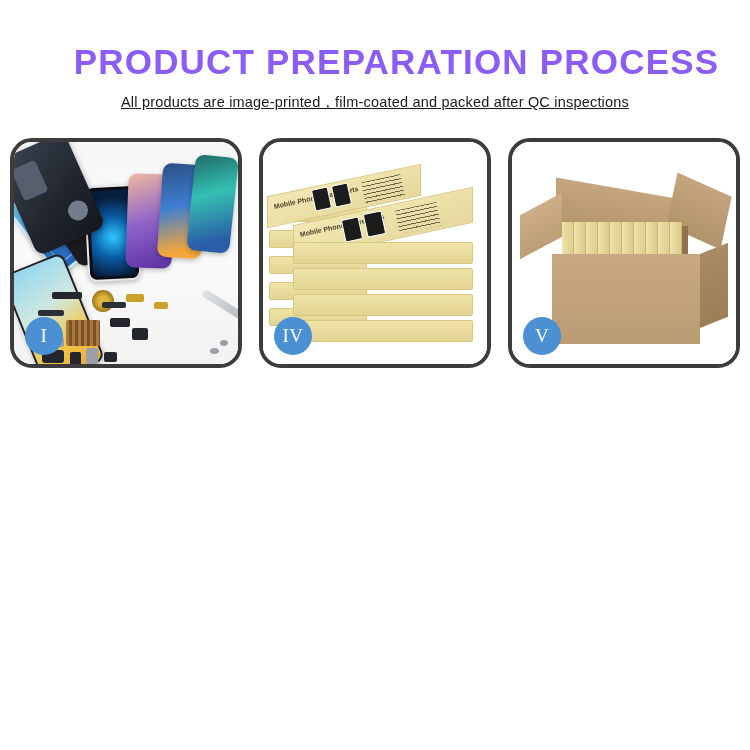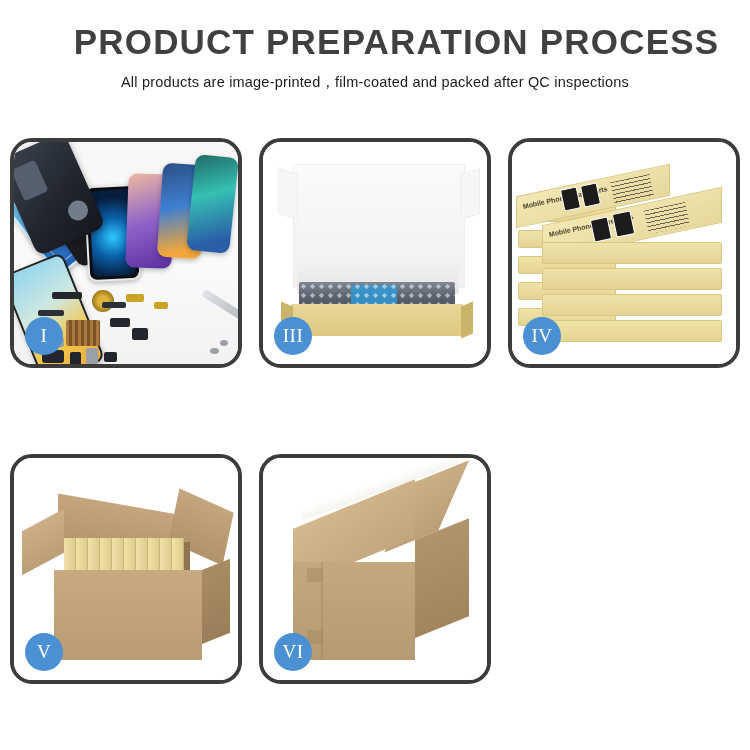--- a/index.html
+++ b/index.html
@@ -6,26 +6,27 @@
   body{
     width:750px;height:750px;background:#ffffff;
     font-family:"Liberation Sans",sans-serif;
     overflow:hidden;position:relative;
   }
   .page{position:relative;width:750px;height:750px;}
 
   
   .header{position:absolute;left:0;top:0;width:750px;text-align:center;}
   .title{
-    font-size:35px;font-weight:700;color:#404040;letter-spacing:1.2px;
-    margin-top:24px;line-height:1;white-space:nowrap;padding-left:43px;
+    font-size:35px;font-weight:700;color:#8b5cf6;letter-spacing:1.2px;
+    margin-top:44px;line-height:1;white-space:nowrap;padding-left:43px;
   }
   .subtitle{
     font-size:14.5px;color:#1b1b1b;margin-top:14px;letter-spacing:.2px;
     white-space:nowrap;
+    text-decoration:underline;
   }
 
   
   .grid{
     position:absolute;left:10px;top:138px;
     width:730px;height:546px;
     display:grid;
     grid-template-columns:repeat(3,232px);
     grid-template-rows:repeat(2,230px);
     column-gap:17px;row-gap:86px;
@@ -214,29 +215,20 @@
         <div class="flex-strip" style="left:24px;top:168px;width:26px;height:6px;"></div>
         <div class="flex-strip" style="left:88px;top:160px;width:24px;height:6px;"></div>
         <div class="tweezer"></div>
         <div class="chip silver" style="left:196px;top:206px;width:9px;height:6px;border-radius:50%;"></div>
         <div class="chip silver" style="left:206px;top:198px;width:8px;height:6px;border-radius:50%;"></div>
       </div>
       <div class="badge">I</div>
     </div>
 
 
-    <div class="panel">
-      <div class="stage p3">
-        <div class="mailer-lid"></div>
-        <div class="mailer-foam"></div>
-        <div class="mailer-content"></div>
-        <div class="mailer-base"></div>
-      </div>
-      <div class="badge">III</div>
-    </div>
 
     <div class="panel">
       <div class="stage p4">
         <div class="kbox" style="left:6px;top:62px;width:96px;height:16px;"></div>
         <div class="kbox" style="left:6px;top:88px;width:96px;height:16px;"></div>
         <div class="kbox" style="left:6px;top:114px;width:96px;height:16px;"></div>
         <div class="kbox" style="left:6px;top:140px;width:96px;height:16px;"></div>
         <div class="kbox" style="left:6px;top:166px;width:96px;height:16px;"></div>
 
         <div class="ktop" style="left:4px;top:38px;width:152px;height:30px;transform:skewY(-12deg);"></div>
@@ -276,28 +268,15 @@
           <div class="cv-item" style="left:84px;"></div>
           <div class="cv-item" style="left:96px;"></div>
           <div class="cv-item" style="left:108px;"></div>
         </div>
         <div class="cv-body"></div>
         <div class="cv-right"></div>
       </div>
       <div class="badge">V</div>
     </div>
 
-    <div class="panel">
-      <div class="stage p6">
-        <div class="sb-topright"></div>
-        <div class="sb-top"></div>
-        <div class="sb-tape"></div>
-        <div class="sb-rightface"></div>
-        <div class="sb-front"></div>
-        <div class="sb-seam" style="left:58px;top:104px;width:2px;height:98px;opacity:.5;"></div>
-        <div class="sb-seam" style="left:44px;top:110px;width:16px;height:14px;opacity:.45;"></div>
-        <div class="sb-seam" style="left:44px;top:172px;width:16px;height:14px;opacity:.45;"></div>
-      </div>
-      <div class="badge">VI</div>
-    </div>
 
   </div>
 </div>
 
 </body></html>

